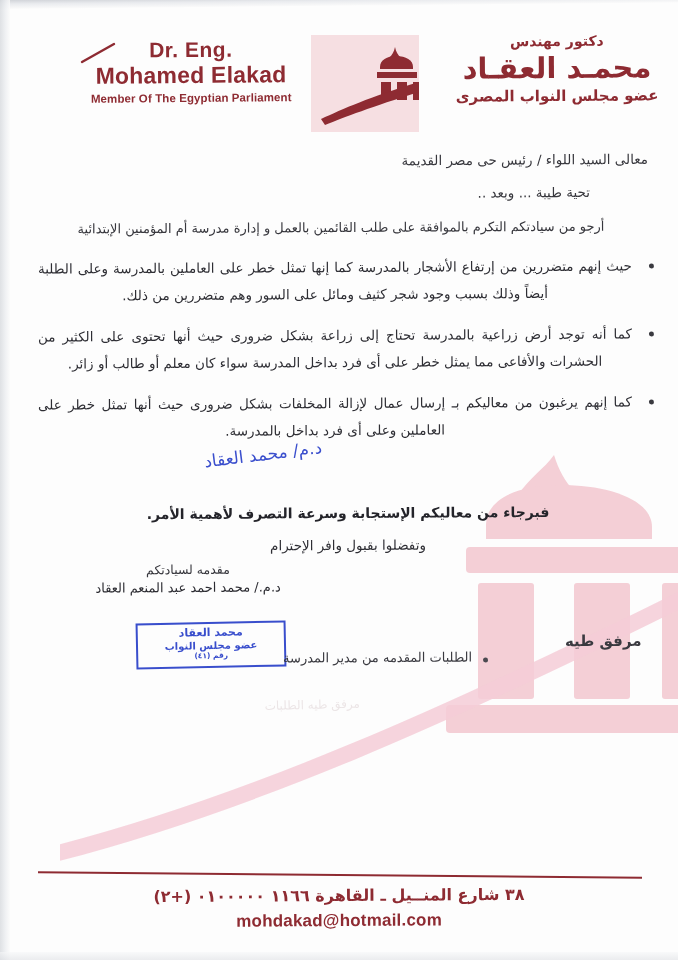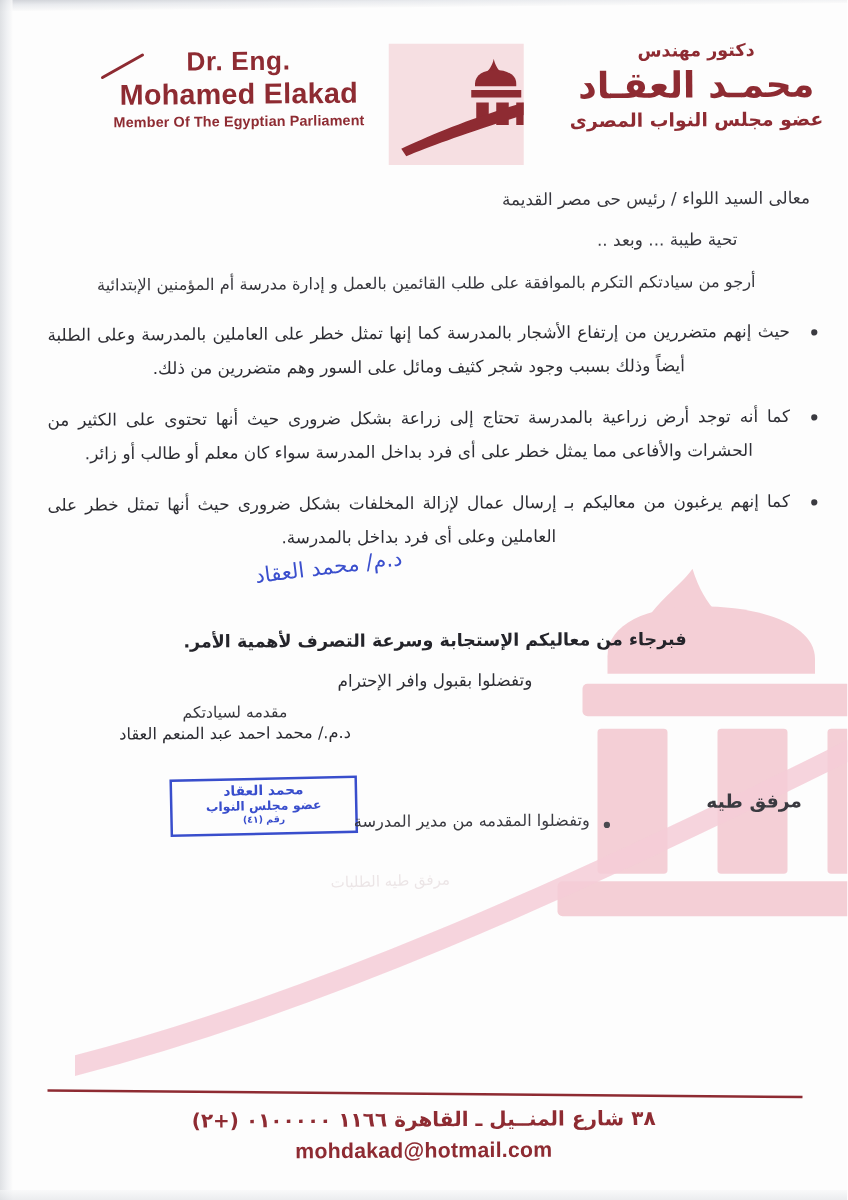--- a/index.html
+++ b/index.html
@@ -442,21 +442,21 @@
 
   <div class="stamp">
     <div class="t1">محمد العقاد</div>
     <div class="t2">عضو مجلس النواب</div>
     <div class="t3">رقم (٤١)</div>
   </div>
 
   <div class="attach-title">مرفق طيه</div>
   <div class="attach-item">
     <span class="dot"></span>
-    <span>وتفضلوا المقدمه من مدير المدرسة</span>
+    <span>الطلبات المقدمه من مدير المدرسة</span>
   </div>
 
   <div class="ghost">مرفق طيه الطلبات</div>
 
   <div class="footer-rule"></div>
   <div class="footer">
     <div class="f1">٣٨ شارع المنــيل ـ القاهرة ١١٦٦ ٠١٠٠٠٠٠ (+٢)</div>
     <div class="f2">mohdakad@hotmail.com</div>
   </div>
 

